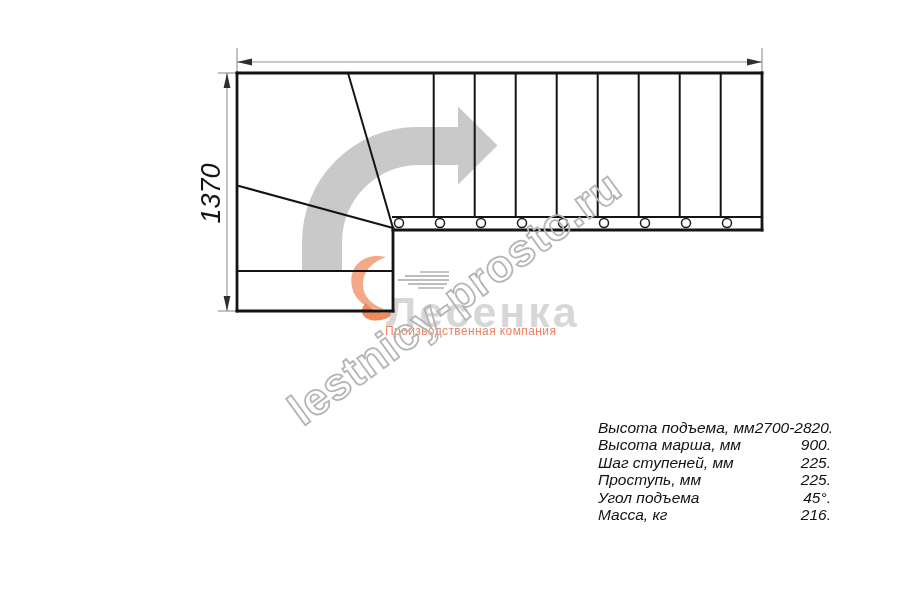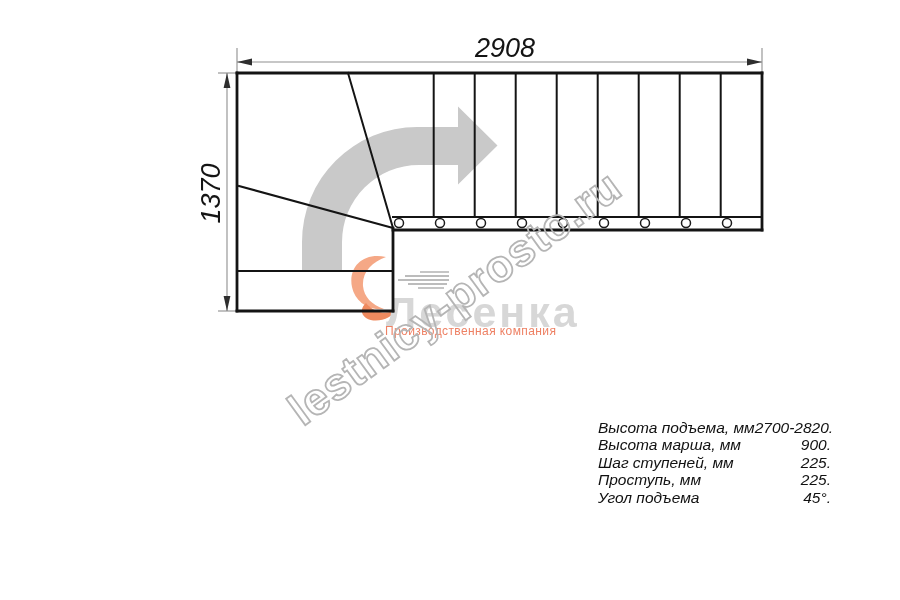--- a/index.html
+++ b/index.html
@@ -112,21 +112,20 @@
       <circle cx="481" cy="223" r="4.5"></circle>
       <circle cx="522" cy="223" r="4.5"></circle>
       <circle cx="563" cy="223" r="4.5"></circle>
       <circle cx="604" cy="223" r="4.5"></circle>
       <circle cx="645" cy="223" r="4.5"></circle>
       <circle cx="686" cy="223" r="4.5"></circle>
       <circle cx="727" cy="223" r="4.5"></circle>
     </g>
   </svg>
 
-  <div class="dim-label dim-top">2908</div>
   <div class="dim-label dim-left">1370</div>
 
   <div class="watermark">lestnicy-prosto.ru</div>
 
   <div class="specs">
     <div class="spec-row">
       <span class="spec-label">Высота подъема, мм</span>
       <span class="spec-value">2700-2820.</span>
     </div>
     <div class="spec-row">
@@ -138,15 +137,19 @@
       <span class="spec-value">225.</span>
     </div>
     <div class="spec-row">
       <span class="spec-label">Проступь, мм</span>
       <span class="spec-value">225.</span>
     </div>
     <div class="spec-row">
       <span class="spec-label">Угол подъема</span>
       <span class="spec-value">45°.</span>
     </div>
+    <div class="spec-row">
+      <span class="spec-label">Масса, кг</span>
+      <span class="spec-value">216.</span>
+    </div>
   </div>
 
 </div>
 
 </body></html>

